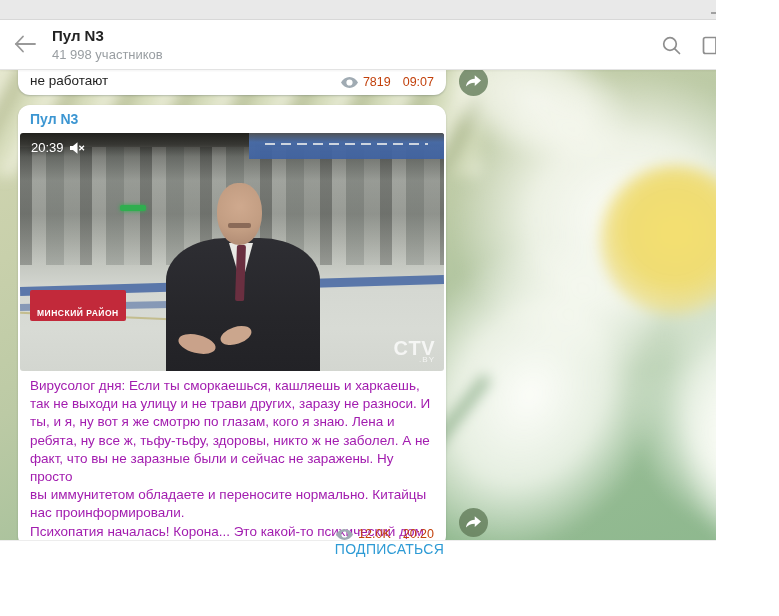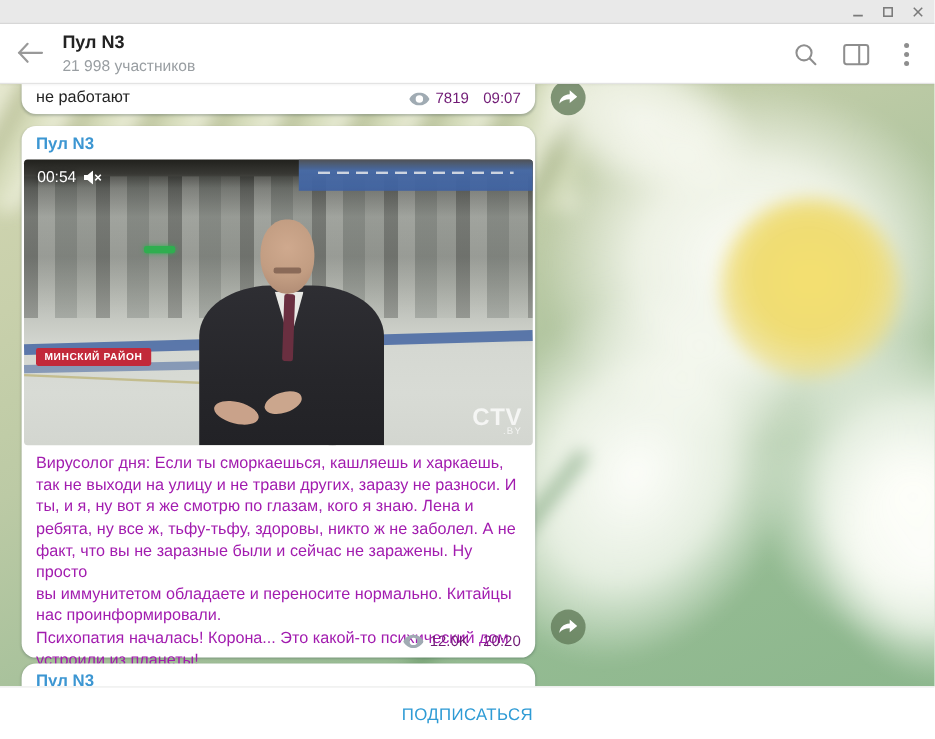--- a/index.html
+++ b/index.html
@@ -1,18 +1,18 @@
 <!DOCTYPE html>
 <html><head>
 <meta charset="utf-8">
 <style>
   * { margin:0; padding:0; box-sizing:border-box; }
   html,body { width:779px; height:616px; overflow:hidden;
     font-family:"Liberation Sans","DejaVu Sans",sans-serif; }
-  .app { position:relative; width:779px; height:616px; background:#fff; overflow:hidden; }
+  .app { position:relative; width:716px; height:616px; background:#fff; overflow:hidden; }
 
   
   .titlebar { position:absolute; left:0; top:0; width:779px; height:20px;
     background:#e9e9e9; border-bottom:1px solid #d8d8d8; }
   .win-controls { position:absolute; right:6px; top:0; height:20px; display:flex; align-items:center; gap:9px; }
   .win-btn { width:16px; height:16px; display:flex; align-items:center; justify-content:center;
     color:#7a7a7a; font-size:12px; line-height:1; cursor:default; }
   .win-btn svg { stroke:#7a7a7a; }
 
   
@@ -44,21 +44,21 @@
 
   
   .bubble { position:absolute; left:18px; width:428px; background:#fff;
     box-shadow:0 1px 2px rgba(16,35,47,0.22); z-index:10; }
   .b1 { top:0; height:25px; border-radius:0 0 12px 12px; }
   .b1-text { position:absolute; left:12px; top:3px; font-size:13.5px; color:#232323; }
   .b2 { top:35px; height:443px; border-radius:12px; }
   .b3 { top:483px; height:60px; border-radius:12px; }
   .channel-name { position:absolute; left:12px; top:6px; font-size:14px; font-weight:bold; color:#3c96d2; }
   .meta { position:absolute; right:12px; display:flex; align-items:center; gap:5px;
-    font-size:12.5px; color:#701a75; white-space:nowrap; }
+    font-size:12.5px; color:#c2410c; white-space:nowrap; }
   .meta .time { margin-left:7px; }
   .meta svg { fill:#a0abb3; }
   .b1 .meta { top:5px; }
   .b2 .meta { bottom:7px; }
 
   
   .video { position:absolute; left:2px; top:28px; width:424px; height:238px; border-radius:3px;
     overflow:hidden;
     background:linear-gradient(180deg,#21211d 0%,#383834 5%,#6e706b 10%,#989b95 20%,#8e918b 34%,#a7aaa3 44%,#c4c7c0 55%,#d5d8d2 66%,#d8dbd5 82%,#d3d6d0 100%); }
   .v-mach { position:absolute; left:0; top:14px; width:100%; height:118px; opacity:.55;
@@ -81,39 +81,39 @@
     background:linear-gradient(180deg,#2e2e33 0%,#26262a 60%,#222226 100%);
     border-radius:60px 60px 0 0 / 42px 42px 0 0; }
   .shirt { position:absolute; left:209px; top:110px; width:24px; height:42px; background:#e9e9e5;
     clip-path:polygon(0 0,100% 0,52% 100%); }
   .tie { position:absolute; left:216px; top:112px; width:9px; height:56px; background:#6a2f40; transform:rotate(2deg); border-radius:2px; }
   .hand1 { position:absolute; left:158px; top:202px; width:38px; height:18px; background:#c9a28a; border-radius:50%; transform:rotate(14deg); }
   .hand2 { position:absolute; left:200px; top:194px; width:32px; height:17px; background:#cba68d; border-radius:50%; transform:rotate(-18deg); }
   .duration { position:absolute; left:11px; top:7px; display:flex; align-items:center; gap:6px;
     color:#fff; font-size:13px; text-shadow:0 0 4px rgba(0,0,0,.6); }
   .loc-badge { position:absolute; left:10px; top:157px; background:#c2293a; color:#fff;
-    font-size:8.5px; font-weight:bold; letter-spacing:.5px; padding:2px 7px 3px; border-radius:2px; }
+    font-size:8.5px; font-weight:bold; letter-spacing:.5px; padding:18px 7px 3px; border-radius:2px; }
   .watermark { position:absolute; right:9px; bottom:7px; text-align:right;
     color:rgba(255,255,255,.75); line-height:.85; }
   .wm-top { font-size:20px; font-weight:bold; letter-spacing:.5px; }
   .wm-bottom { font-size:8px; letter-spacing:1px; }
 
   .caption { position:absolute; left:12px; top:272px; width:405px;
     font-size:13.5px; line-height:18.2px; color:#a21caf; white-space:pre-line; }
 
   
   .share { position:absolute; left:459px; width:29px; height:29px; border-radius:50%;
     background:rgba(96,122,87,0.78); display:flex; align-items:center; justify-content:center; z-index:12; }
   .share svg { fill:#fff; }
   .s1 { top:-3px; }
   .s2 { top:438px; }
 
   
-  .footer { position:absolute; left:0; top:572px; width:779px; height:44px; background:#fff;
-    border-top:1px solid #ededed; display:flex; align-items:center; justify-content:center; z-index:40; }
+  .footer { position:absolute; left:0; top:540px; width:779px; height:44px; background:#fff;
+    border-top:1px solid #ededed; display:flex; justify-content:center; z-index:40; }
   .subscribe { color:#2e9bd5; font-size:14px; letter-spacing:.3px; cursor:pointer; }
 </style>
 </head>
 <body>
 
 <div class="app">
 
   <div class="titlebar">
     <div class="win-controls">
       <div class="win-btn">
@@ -136,21 +136,21 @@
   </div>
 
   <div class="header">
     <div class="back">
       <svg width="26" height="24" viewBox="0 0 26 24" fill="none" stroke="#999" stroke-width="1.8" stroke-linecap="round">
         <line x1="4" y1="12" x2="23" y2="12"></line>
           <polyline points="11,4.5 4,12 11,19.5" fill="none"></polyline>
       </svg>
     </div>
     <div class="chat-title">Пул N3</div>
-    <div class="chat-subtitle">21 998 участников</div>
+    <div class="chat-subtitle">41 998 участников</div>
     <div class="header-icons">
       <div class="hicon">
         <svg width="21" height="21" viewBox="0 0 21 21" fill="none" stroke="#8e8e8e" stroke-width="1.7" stroke-linecap="round">
           <circle cx="9" cy="9" r="6.3"></circle>
             <line x1="13.8" y1="13.8" x2="18.5" y2="18.5"></line>
         </svg>
       </div>
       <div class="hicon">
         <svg width="23" height="19" viewBox="0 0 23 19" fill="none" stroke="#8e8e8e" stroke-width="1.7">
           <rect x="1.5" y="1.5" width="20" height="16" rx="2"></rect>
@@ -206,21 +206,21 @@
         <div class="floor-line"></div>
         <div class="led"></div>
         <div class="post"></div>
         <div class="suit"></div>
         <div class="shirt"></div>
         <div class="tie"></div>
         <div class="head"></div>
         <div class="hand1"></div>
         <div class="hand2"></div>
         <div class="duration">
-          <span>00:54</span>
+          <span>20:39</span>
           <svg width="15" height="12" viewBox="0 0 18 14" fill="#fff">
             <path d="M0 4.5h3.5L9 0v14L3.5 9.5H0z"></path>
             <path d="M11.2 4.2l5.6 5.6M16.8 4.2l-5.6 5.6" stroke="#fff" stroke-width="1.6"></path>
           </svg>
         </div>
         <div class="loc-badge">МИНСКИЙ РАЙОН</div>
         <div class="watermark">
           <div class="wm-top">CTV</div>
           <div class="wm-bottom">.BY</div>
         </div>

